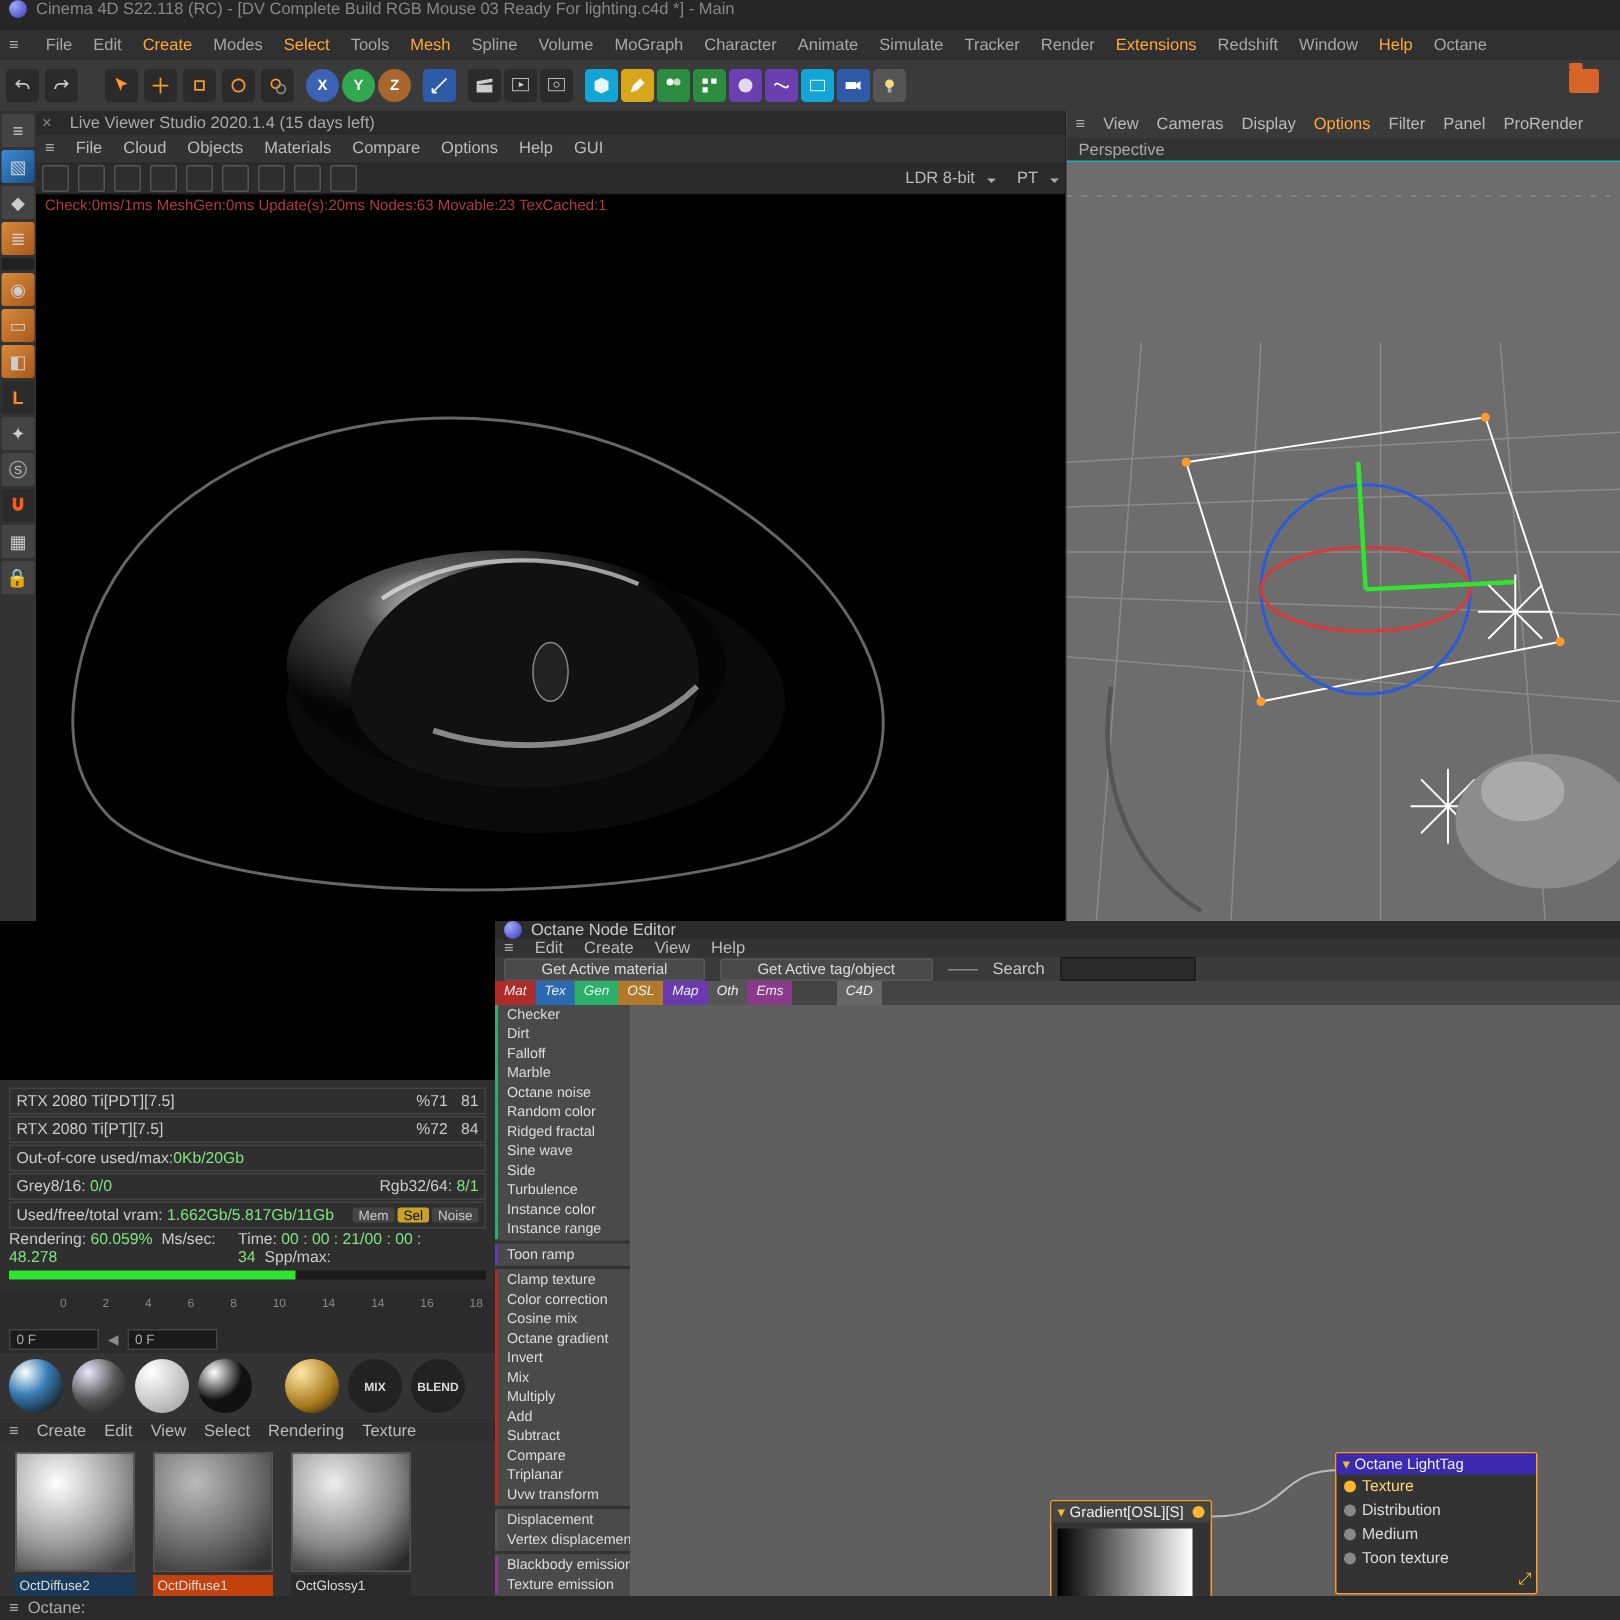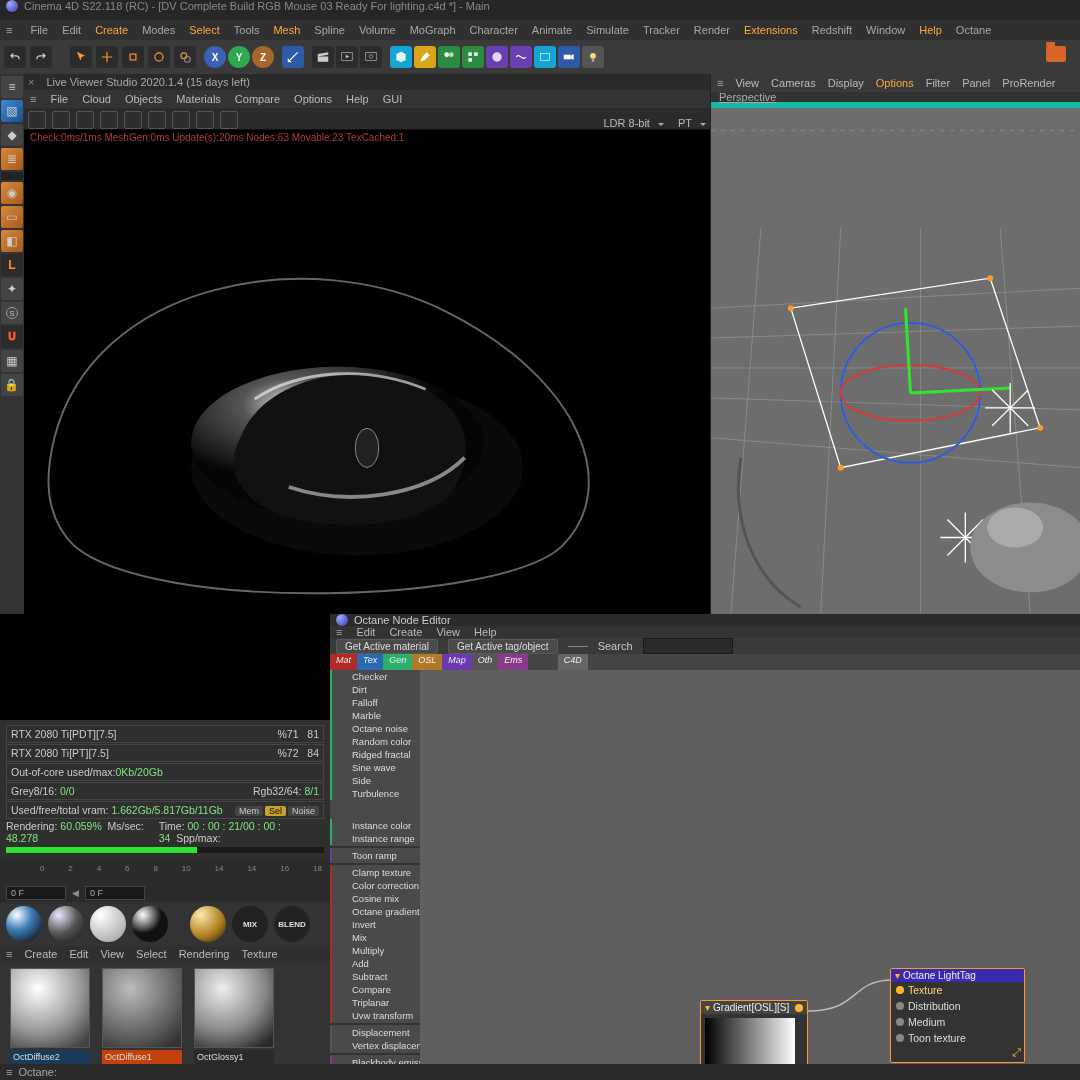--- a/index.html
+++ b/index.html
@@ -33,30 +33,30 @@
   .left-toolbar .tbtn{width:22px;height:22px;border-radius:2px;display:flex;align-items:center;justify-content:center;font-size:12px;color:#ccc;}
   .tbtn.cube{background:linear-gradient(135deg,#3c8dd6,#1a4d88);}
   .tbtn.cyl{background:linear-gradient(135deg,#d88a3c,#a8581a);}
   .tbtn.l{background:#2b2b2b;color:#ff8a2a;font-weight:bold;}
   .tbtn.grey{background:#444;}
   .tbtn.mag{background:#2b2b2b;color:#ff4a1a;}
 
   .live-viewer{flex:1;background:#000;position:relative;display:flex;flex-direction:column;}
   .lv-tabs{height:16px;background:#2a2a2a;display:flex;align-items:center;padding:0 4px;gap:8px;color:#aaa;}
   .lv-menu{height:18px;background:#333;display:flex;align-items:center;padding:0 6px;gap:14px;color:#bbb;}
-  .lv-bar{height:22px;background:#2b2b2b;display:flex;align-items:flex-end;padding:0 4px;gap:6px;border-bottom:1px solid #111;}
+  .lv-bar{height:22px;background:#2b2b2b;display:flex;align-items:center;padding:0 4px;gap:6px;border-bottom:1px solid #111;}
   .lv-bar .icbtn{width:18px;height:18px;border:1px solid #555;border-radius:2px;background:#2e2e2e;}
   .lv-bar .dd{display:flex;align-items:center;gap:4px;color:#bbb;margin-left:8px;}
   .lv-status{padding:2px 6px;color:#b33a3a;font-size:10px;}
   .render-area{flex:1;background:#000;position:relative;overflow:hidden;}
 
   .perspective{width:370px;background:#707070;border-left:1px solid #222;display:flex;flex-direction:column;}
   .persp-menu{height:18px;background:#3a3a3a;display:flex;align-items:center;gap:12px;padding:0 6px;color:#bbb;}
   .persp-menu .hot{color:#ffa83c;}
-  .persp-tab{height:16px;background:#333;display:flex;align-items:center;padding:0 8px;color:#aaa;border-bottom:6px solid #14b8a6;text-decoration:underline;}
+  .persp-tab{height:16px;background:#333;display:flex;align-items:center;padding:0 8px;color:#aaa;border-bottom:1px solid #14b8a6;}
   .persp-view{flex:1;position:relative;overflow:hidden;}
 
   
   .lower{height:466px;display:flex;}
   .stats-col{width:330px;display:flex;flex-direction:column;}
   .render-fill{flex:1;background:#000;}
   .stats{background:#2f2f2f;padding:4px 6px;color:#ccc;font-size:10.5px;}
   .stats .row{display:flex;justify-content:space-between;margin:1px 0;}
   .stats .v{color:#7fe57f;}
   .stats .t{color:#7fe57f;}
@@ -81,27 +81,27 @@
   .mat-slots{flex:1;background:#333;display:flex;gap:4px;padding:6px;}
   .slot{width:88px;display:flex;flex-direction:column;align-items:center;gap:2px;}
   .slot .prev{width:80px;height:80px;border:1px solid #555;background:radial-gradient(circle at 35% 25%,#fff,#999 55%,#444 90%);}
   .slot .lbl{width:80px;height:14px;background:#1a3a5a;color:#ddd;font-size:9px;display:flex;align-items:center;padding:0 3px;overflow:hidden;}
 
   .node-editor{flex:1;background:#5f5f5f;display:flex;flex-direction:column;position:relative;}
   .ne-title{height:18px;background:#2b2b2b;display:flex;align-items:center;gap:6px;padding:0 6px;color:#ccc;}
   .ne-title .logo{width:12px;height:12px;border-radius:50%;background:radial-gradient(circle at 30% 30%,#9fa8ff,#3a3ab0);}
   .ne-menu{height:18px;background:#333;display:flex;align-items:center;gap:14px;padding:0 6px;color:#bbb;}
   .ne-bar{height:22px;background:#3a3a3a;display:flex;align-items:center;gap:10px;padding:0 6px;}
-  .ne-bar .btn2{background:#4a4a4a;border:1px solid #5a5a5a;padding:1px 8px;border-radius:2px;color:#ddd;font-size:10px;}
+  .ne-bar .btn2{background:#4a4a4a;border:1px solid #5a5a5a;padding:1px 24px;border-radius:2px;color:#ddd;font-size:10px;}
   .ne-bar input{background:#2a2a2a;border:1px solid #1a1a1a;color:#ccc;width:90px;height:16px;padding:0 4px;font-size:10px;}
   .ne-tabs{height:16px;background:#444;display:flex;font-style:italic;}
   .ne-tab{padding:1px 6px;font-size:9px;color:#eee;}
   .ne-body{flex:1;display:flex;position:relative;}
   .ne-list{width:90px;background:#4a4a4a;overflow:hidden;}
-  .ne-list .item{padding:1px 20px;font-size:9.5px;color:#ddd;border-left:2px solid transparent;white-space:nowrap;overflow:hidden;}
+  .ne-list .item{padding:1px 6px;font-size:9.5px;color:#ddd;border-left:2px solid transparent;white-space:nowrap;overflow:hidden;}
   .ne-list .sep{height:2px;background:#333;margin:1px 0;}
   .ne-canvas{flex:1;background:#5f5f5f;position:relative;}
 
   .node{position:absolute;border:1px solid #ff9a2a;border-radius:2px;background:#333;}
   .node .hdr{background:#444;color:#eee;font-size:10px;padding:1px 4px;display:flex;align-items:center;gap:3px;}
   .node .hdr .tri{color:#ffb62a;}
   .node .slot-row{display:flex;align-items:center;gap:4px;padding:2px 5px;color:#ddd;font-size:10.5px;}
   .port{width:8px;height:8px;border-radius:50%;background:#ffb62a;}
   .port.grey{background:#888;}
   .grad-preview{margin:4px;width:90px;height:90px;background:linear-gradient(90deg,#000,#fff);}
@@ -543,21 +543,21 @@
           <div class="item" style="border-left-color: rgb(42, 176, 106);">Checker</div>
           <div class="item" style="border-left-color: rgb(42, 176, 106);">Dirt</div>
           <div class="item" style="border-left-color: rgb(42, 176, 106);">Falloff</div>
           <div class="item" style="border-left-color: rgb(42, 176, 106);">Marble</div>
           <div class="item" style="border-left-color: rgb(42, 176, 106);">Octane noise</div>
           <div class="item" style="border-left-color: rgb(42, 176, 106);">Random color</div>
           <div class="item" style="border-left-color: rgb(42, 176, 106);">Ridged fractal</div>
           <div class="item" style="border-left-color: rgb(42, 176, 106);">Sine wave</div>
           <div class="item" style="border-left-color: rgb(42, 176, 106);">Side</div>
           <div class="item" style="border-left-color: rgb(42, 176, 106);">Turbulence</div>
-          <div class="item" style="border-left-color: rgb(42, 176, 106); margin-top: 19px;">Instance color</div>
+          <div class="item" style="border-left-color: rgb(42, 176, 106);">Instance color</div>
           <div class="item" style="border-left-color: rgb(42, 176, 106);">Instance range</div>
           <div class="sep"></div>
           <div class="item" style="border-left-color: rgb(106, 58, 176);">Toon ramp</div>
           <div class="sep"></div>
           <div class="item" style="border-left-color: rgb(176, 42, 42);">Clamp texture</div>
           <div class="item" style="border-left-color: rgb(176, 42, 42);">Color correction</div>
           <div class="item" style="border-left-color: rgb(176, 42, 42);">Cosine mix</div>
           <div class="item" style="border-left-color: rgb(176, 42, 42);">Octane gradient</div>
           <div class="item" style="border-left-color: rgb(176, 42, 42);">Invert</div>
           <div class="item" style="border-left-color: rgb(176, 42, 42);">Mix</div>

